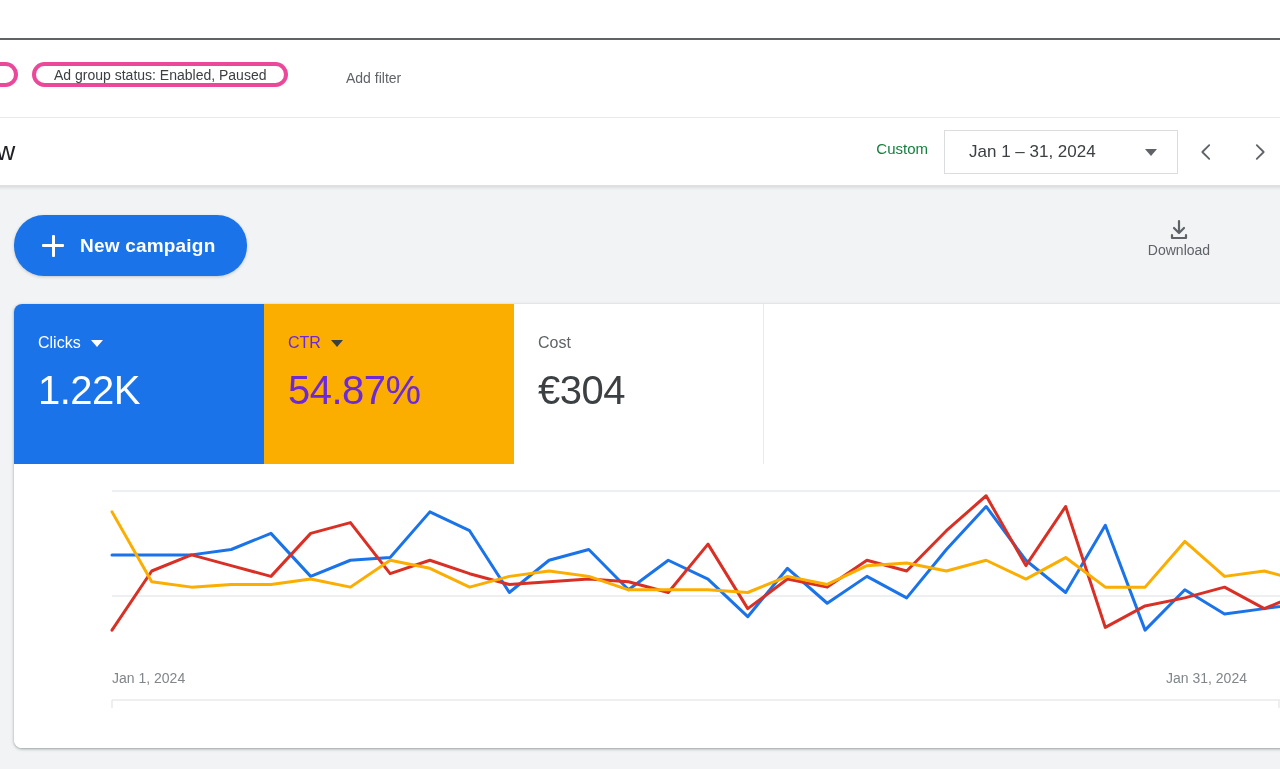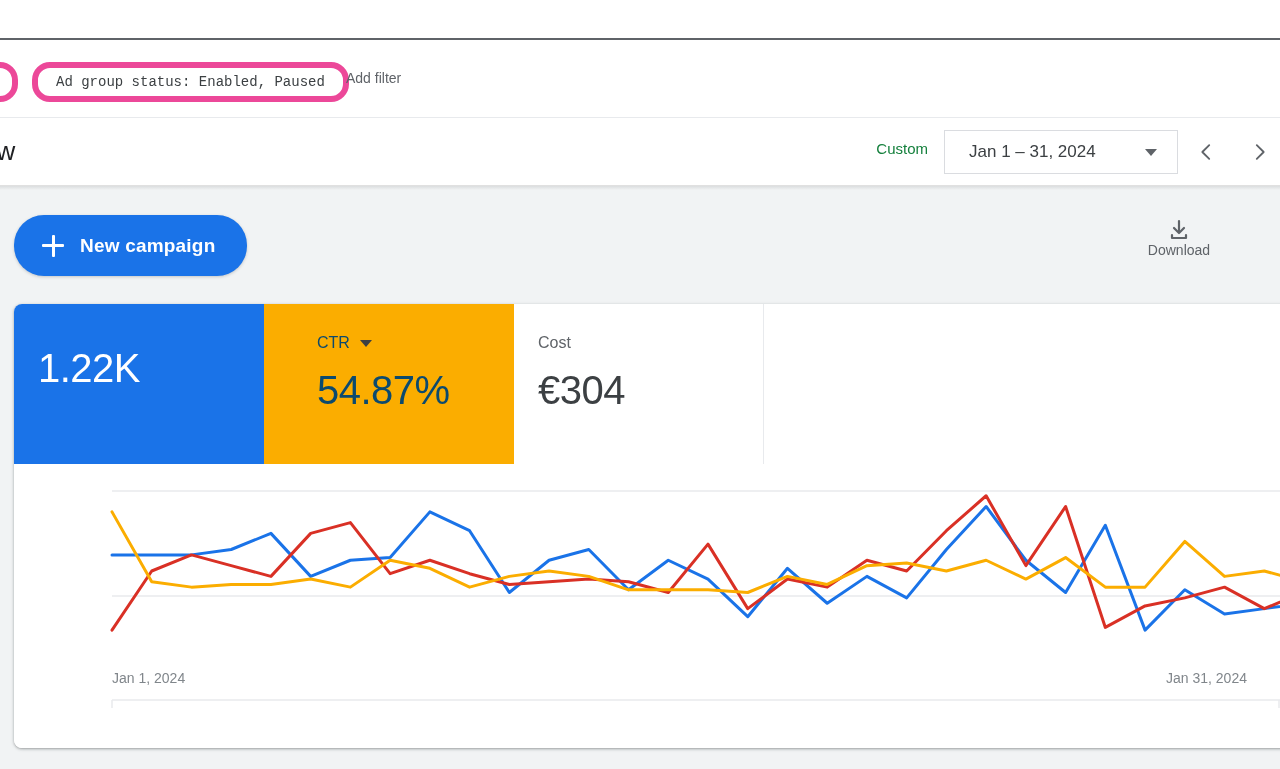--- a/index.html
+++ b/index.html
@@ -38,32 +38,31 @@
   
   .filter-bar {
     position: absolute;
     left: 0; top: 40px;
     width: 1280px; height: 78px;
     background: #ffffff;
     display: flex;
     align-items: center;
   }
   .chip {
-    height: 40px;
-    border: 6px solid #ec4899;
+    height: 25px;
+    border: 4px solid #ec4899;
     border-radius: 18px;
     display: flex;
     align-items: center;
     padding: 0 18px;
     font-size: 14px;
     color: #3c4043;
     font-weight: 500;
     white-space: nowrap;
     background: #fff;
-    font-family: Liberation Mono, monospace;
   }
   .chip-clipped {
     position: absolute;
     left: -62px; top: 62px;
     width: 80px;
     justify-content: flex-end;
     padding-right: 16px;
     overflow: hidden;
   }
   .chip-main {
@@ -254,21 +253,21 @@
     white-space: nowrap;
   }
   .metric-value {
     margin-top: 14px;
     font-size: 40px;
     font-weight: 400;
     white-space: nowrap;
     letter-spacing: -0.5px;
   }
   .on-color .metric-name, .on-color .metric-value { color: #ffffff; }
-  .on-dark  .metric-name, .on-dark  .metric-value { color: #0c4a6e; margin-left: 29px; }
+  .on-dark  .metric-name, .on-dark  .metric-value { color: #6d28d9; }
   .on-plain .metric-name { color: #5f6368; }
   .on-plain .metric-value { color: #3c4043; }
 
   .caret-white {
     width: 0; height: 0;
     border-left: 6px solid transparent;
     border-right: 6px solid transparent;
     border-top: 7px solid #ffffff;
   }
   .caret-grey {
@@ -367,20 +366,24 @@
   <div class="tool-btn tool-fullscreen">
     
     
   </div>
 
   <div class="main-card">
 
     <div class="metrics-strip">
 
       <div class="metric metric-clicks on-color">
+        <div class="metric-head">
+          <span class="metric-name">Clicks</span>
+          <span class="caret-white"></span>
+        </div>
         <div class="metric-value">1.22K</div>
       </div>
 
 
       <div class="metric metric-ctr on-dark">
         <div class="metric-head">
           <span class="metric-name">CTR</span>
           <span class="caret-grey"></span>
         </div>
         <div class="metric-value">54.87%</div>

